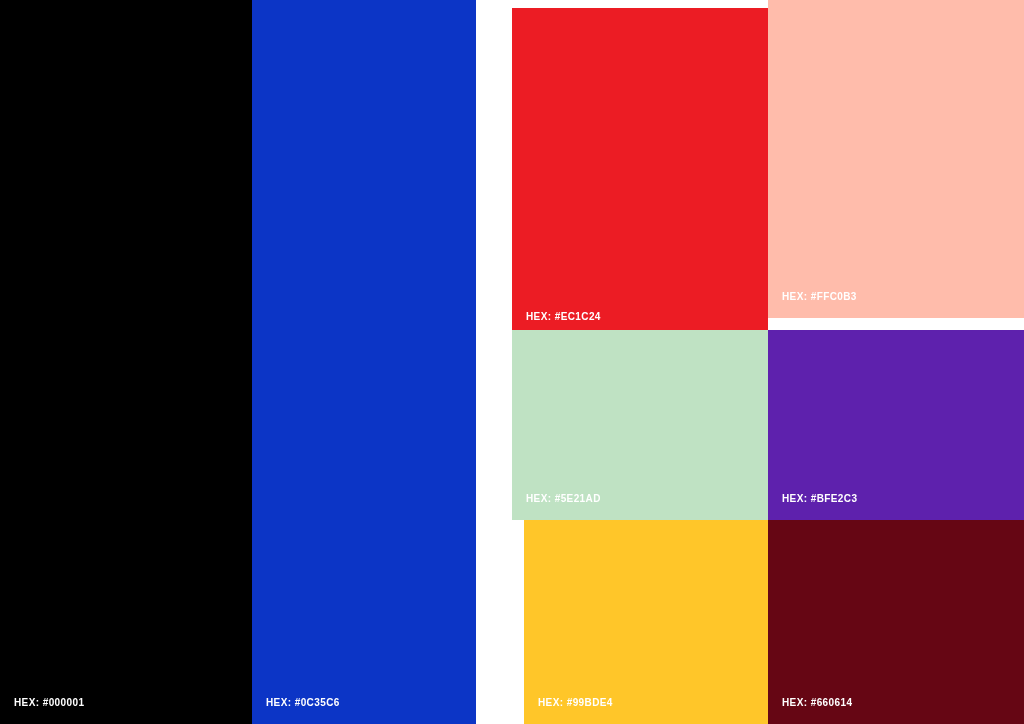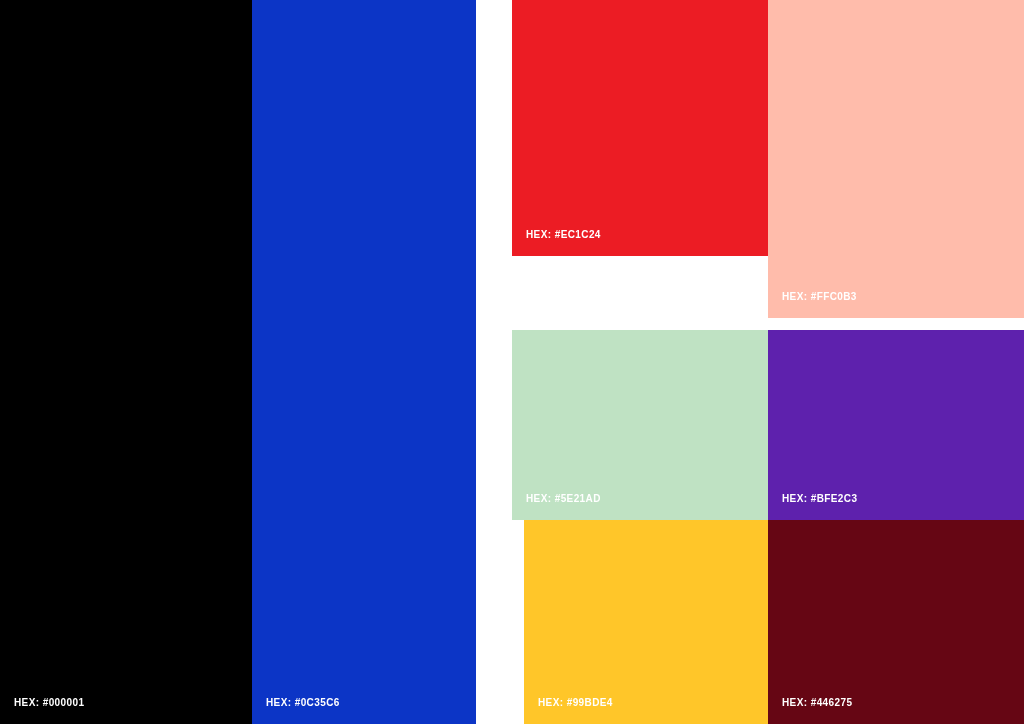--- a/index.html
+++ b/index.html
@@ -34,31 +34,31 @@
 </head>
 <body>
 
 <div id="board" style="width: 1024px; height: 724px; background: rgb(255, 255, 255);">
     <div class="swatch" style="left: 0px; top: 0px; width: 252px; height: 724px; background: rgb(0, 0, 0);">
       <span class="swatch-label" style="color: rgb(255, 255, 255);">HEX: #000001</span>
     </div>
     <div class="swatch" style="left: 252px; top: 0px; width: 224px; height: 724px; background: rgb(12, 53, 198);">
       <span class="swatch-label" style="color: rgb(255, 255, 255);">HEX: #0C35C6</span>
     </div>
-    <div class="swatch" style="left: 512px; top: 0px; width: 256px; height: 256px; background: rgb(236, 28, 36);">
+    <div class="swatch" style="left: 512px; top: 8px; width: 256px; height: 330px; background: rgb(236, 28, 36);">
       <span class="swatch-label" style="color: rgb(255, 255, 255);">HEX: #EC1C24</span>
     </div>
     <div class="swatch" style="left: 768px; top: 0px; width: 256px; height: 318px; background: rgb(255, 188, 171); text-align: right;">
       <span class="swatch-label" style="color: rgb(255, 255, 255);">HEX: #FFC0B3</span>
     </div>
     <div class="swatch" style="left: 512px; top: 330px; width: 256px; height: 190px; background: rgb(191, 226, 195);">
       <span class="swatch-label" style="color: rgb(255, 255, 255);">HEX: #5E21AD</span>
     </div>
     <div class="swatch" style="left: 768px; top: 330px; width: 256px; height: 190px; background: rgb(94, 33, 173);">
       <span class="swatch-label" style="color: rgb(255, 255, 255);">HEX: #BFE2C3</span>
     </div>
     <div class="swatch" style="left: 512px; top: 520px; width: 256px; height: 204px; background: rgb(255, 198, 41); margin-left: 12px;">
       <span class="swatch-label" style="color: rgb(255, 255, 255);">HEX: #99BDE4</span>
     </div>
     <div class="swatch" style="left: 768px; top: 520px; width: 256px; height: 204px; background: rgb(102, 6, 20);">
-      <span class="swatch-label" style="color: rgb(255, 255, 255);">HEX: #446275</span>
+      <span class="swatch-label" style="color: rgb(255, 255, 255);">HEX: #660614</span>
     </div>
   </div>
 
 </body></html>

